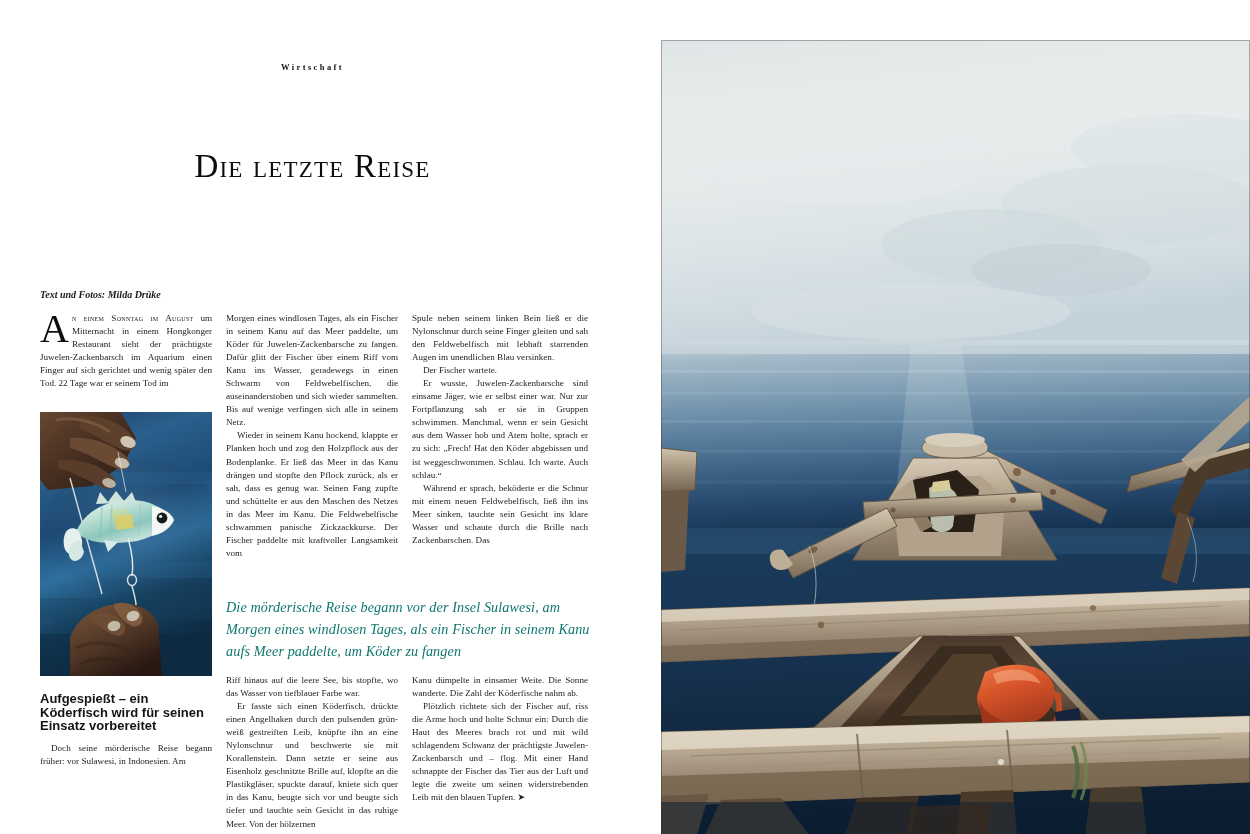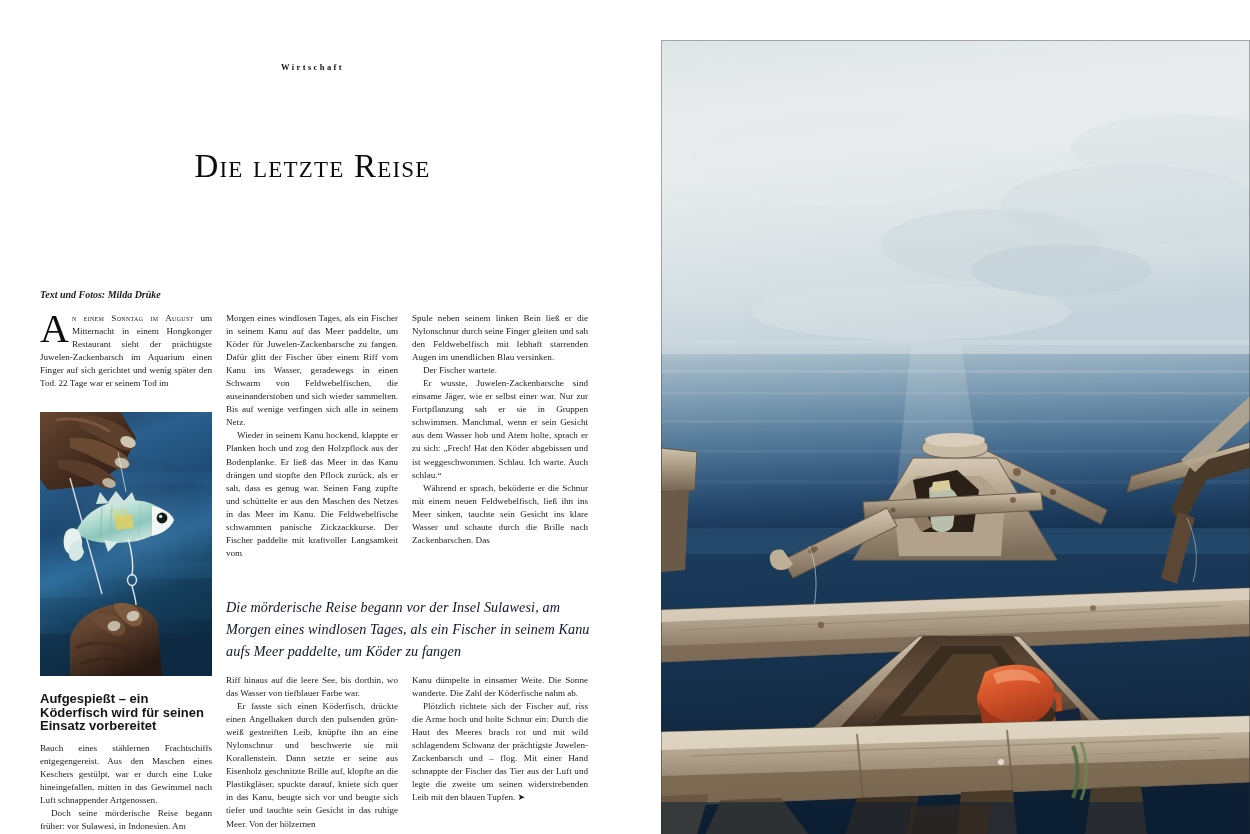--- a/index.html
+++ b/index.html
@@ -118,21 +118,21 @@
 
   
   .pullquote {
     position: absolute;
     left: 226px; top: 556px;
     width: 368px;
     font-family: "Liberation Serif", serif;
     font-style: italic;
     font-size: 14.2px;
     line-height: 22px;
-    color: #0f172a;
+    color: #0f766e;
     letter-spacing: 0.1px;
   }
 
   
   .photo-left {
     position: absolute;
     left: 40px; top: 372px;
     width: 172px; height: 264px;
     overflow: hidden;
     background: #123;
@@ -318,26 +318,25 @@
 
         <rect width="172" height="264" fill="none"></rect>
       </svg>
     </div>
 
     <div class="caption-left">Aufgespießt – ein Köderfisch wird für seinen Einsatz vorbereitet</div>
 
     <div class="pullquote">Die mörderische Reise begann vor der Insel Sulawesi, am Morgen eines windlosen Tages, als ein Fischer in seinem Kanu aufs Meer paddelte, um Köder zu fangen</div>
 
     <div class="col" id="col1-bot">
-      <p class="first">Bauch eines stählernen Frachtschiffs entgegengereist. Aus den Maschen eines Keschers gestülpt, war er durch eine Luke hineingefallen, mitten in das Gewimmel nach Luft schnappender Artgenossen.</p>
       <p>Doch seine mörderische Reise begann früher: vor Sulawesi, in Indonesien. Am</p>
     </div>
 
     <div class="col" id="col2-bot">
-      <p class="first">Riff hinaus auf die leere See, bis dorthin, wo das Wasser von tiefblauer Farbe war.</p>
+      <p class="first">Riff hinaus auf die leere See, bis stopfte, wo das Wasser von tiefblauer Farbe war.</p>
       <p>Er fasste sich einen Köderfisch, drückte einen Angelhaken durch den pulsenden grün-weiß gestreiften Leib, knüpfte ihn an eine Nylonschnur und beschwerte sie mit Korallenstein. Dann setzte er seine aus Eisenholz geschnitzte Brille auf, klopfte an die Plastikgläser, spuckte darauf, kniete sich quer in das Kanu, beugte sich vor und beugte sich tiefer und tauchte sein Gesicht in das ruhige Meer. Von der hölzernen</p>
     </div>
 
     <div class="col" id="col3-bot">
       <p class="first">Kanu dümpelte in einsamer Weite. Die Sonne wanderte. Die Zahl der Köderfische nahm ab.</p>
       <p>Plötzlich richtete sich der Fischer auf, riss die Arme hoch und holte Schnur ein: Durch die Haut des Meeres brach rot und mit wild schlagendem Schwanz der prächtigste Juwelen-Zackenbarsch und – flog. Mit einer Hand schnappte der Fischer das Tier aus der Luft und legte die zweite um seinen widerstrebenden Leib mit den blauen Tupfen. ➤</p>
     </div>
 
     <div class="folio-left">118</div>
     <div class="issue-line">mare No. 109, April/März 2015</div>

